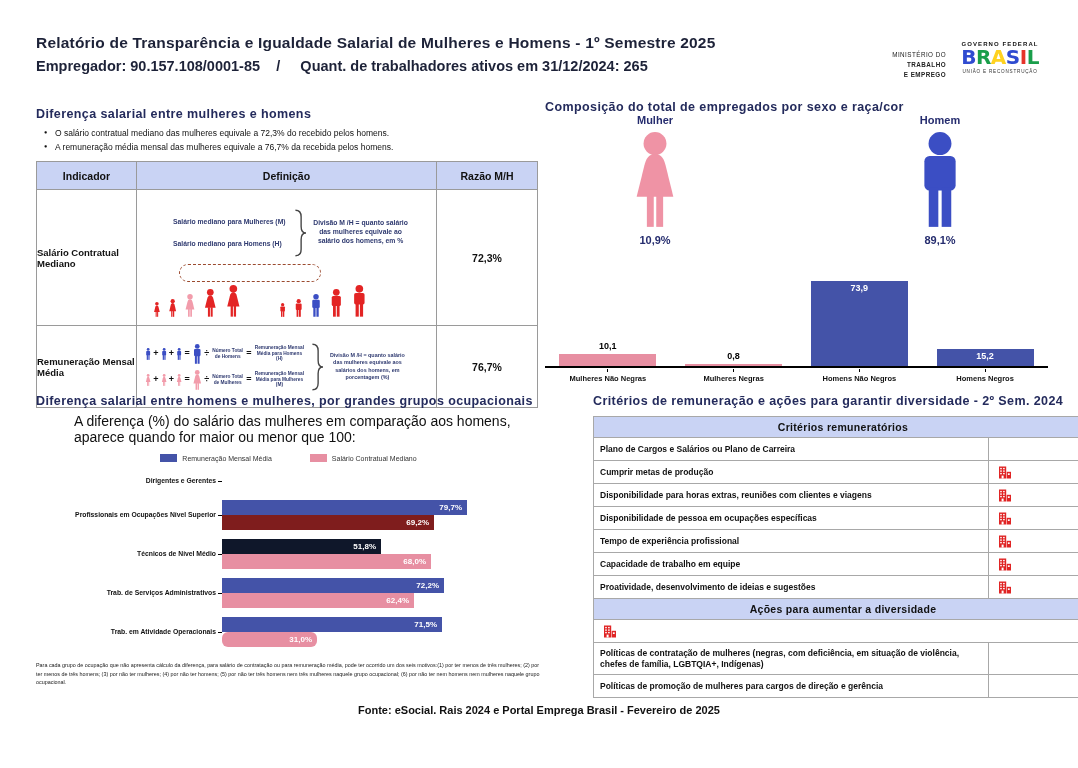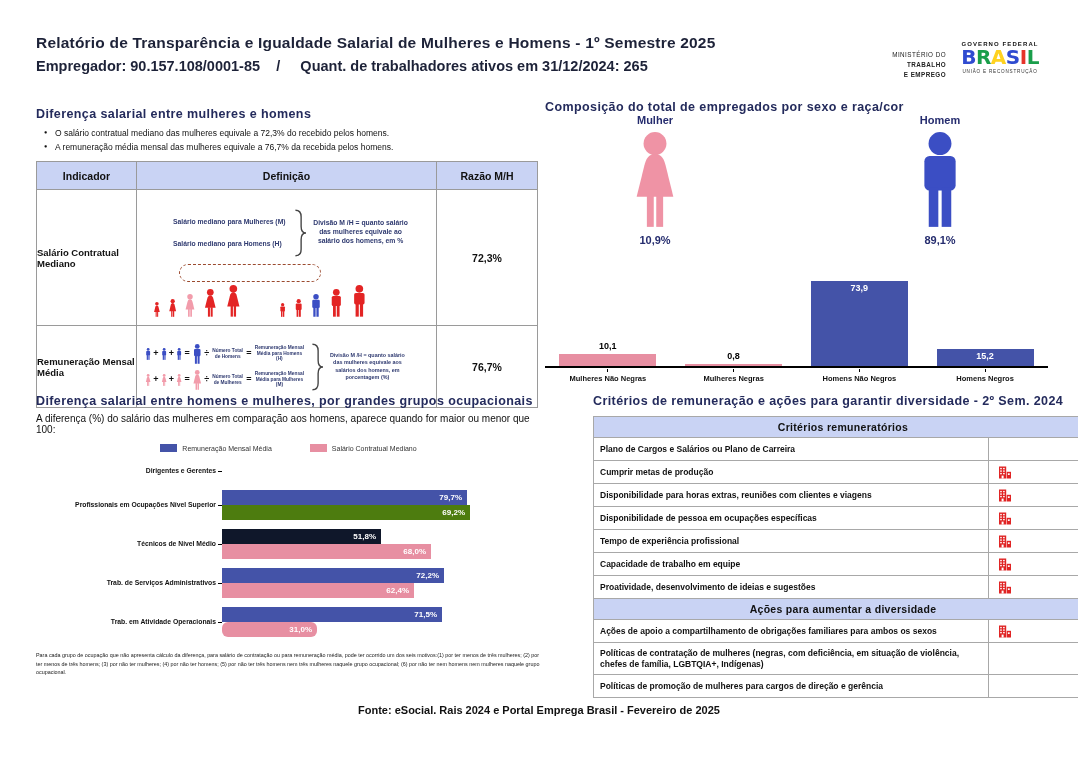--- a/index.html
+++ b/index.html
@@ -57,21 +57,21 @@
   .comp-bars{display:flex;align-items:flex-end;height:88px;border-bottom:2px solid #000;padding:0;}
   .comp-slot{position:relative;width:125.75px;height:100%;display:flex;align-items:flex-end;justify-content:center;}
   .comp-bar{width:97px;}
   .comp-val{position:absolute;left:0;right:0;text-align:center;font-size:9px;font-weight:bold;}
   .comp-cats{display:flex;}
   .comp-cat{width:125.75px;text-align:center;font-size:7.5px;font-weight:bold;color:#111;padding-top:1px;}
   .comp-cat::before{content:"";display:block;width:1px;height:3px;background:#000;margin:0 auto 2px;}
 
   
   .sec3{position:absolute;left:36px;top:394px;width:505px;}
-  .s3-sub{font-size:10px;color:#101010;margin-top:5px;}
+  .s3-sub{font-size:14px;color:#101010;margin-top:5px;margin-left:38px;}
   .legend{display:flex;justify-content:center;gap:38px;margin-top:9px;font-size:7px;color:#333;}
   .legend-item{display:flex;align-items:center;gap:5px;}
   .legend-swatch{width:17px;height:8px;}
   .occ-chart{margin-top:12px;}
   .occ-row{display:flex;align-items:center;margin-bottom:9px;}
   .occ-row.nobars{margin-bottom:12px;min-height:14px;}
   .occ-label{width:180px;text-align:right;font-size:6.8px;font-weight:bold;color:#111;line-height:1.2;}
   .occ-tick{width:4px;height:1px;background:#000;margin-left:2px;flex:none;}
   .occ-bars{display:flex;flex-direction:column;}
   .occ-bar{height:15px;display:flex;align-items:center;justify-content:flex-end;color:#fff;font-weight:bold;font-size:8px;padding-right:5px;box-sizing:border-box;}
@@ -337,21 +337,21 @@
         <div class="occ-row nobars">
           <div class="occ-label">Dirigentes e Gerentes</div>
           <div class="occ-tick"></div>
           <div class="occ-bars"></div>
         </div>
         <div class="occ-row">
           <div class="occ-label">Profissionais em Ocupações Nível Superior</div>
           <div class="occ-tick"></div>
           <div class="occ-bars">
             <div class="occ-bar" style="width: 245px; background: rgb(68, 83, 168);">79,7%</div>
-            <div class="occ-bar" style="width: 248px; background: #4d7c0f;">69,2%</div>
+            <div class="occ-bar" style="width: 212px; background: #7f1d1d;">69,2%</div>
           </div>
         </div>
         <div class="occ-row">
           <div class="occ-label">Técnicos de Nível Médio</div>
           <div class="occ-tick"></div>
           <div class="occ-bars">
             <div class="occ-bar" style="width: 159px; background: #0f172a;">51,8%</div>
             <div class="occ-bar" style="width: 209px; background: rgb(231, 143, 162);">68,0%</div>
           </div>
         </div>
@@ -426,21 +426,20 @@
         <div class="crit-row">
           <div class="crit-text">Proatividade, desenvolvimento de ideias e sugestões</div>
           <div class="crit-icon-cell">
             <svg viewBox="0 0 14 13" width="14" height="13">
               <use href="#sym-building"></use>
             </svg>
           </div>
         </div>
         <div class="crit-header">Ações para aumentar a diversidade</div>
         <div class="crit-row">
-          <div class="crit-text">Ações de apoio a compartilhamento de obrigações familiares para ambos os sexos</div>
           <div class="crit-icon-cell">
             <svg viewBox="0 0 14 13" width="14" height="13">
               <use href="#sym-building"></use>
             </svg>
           </div>
         </div>
         <div class="crit-row">
           <div class="crit-text">Políticas de contratação de mulheres (negras, com deficiência, em situação de violência, chefes de família, LGBTQIA+, Indígenas)</div>
           <div class="crit-icon-cell"></div>
         </div>

